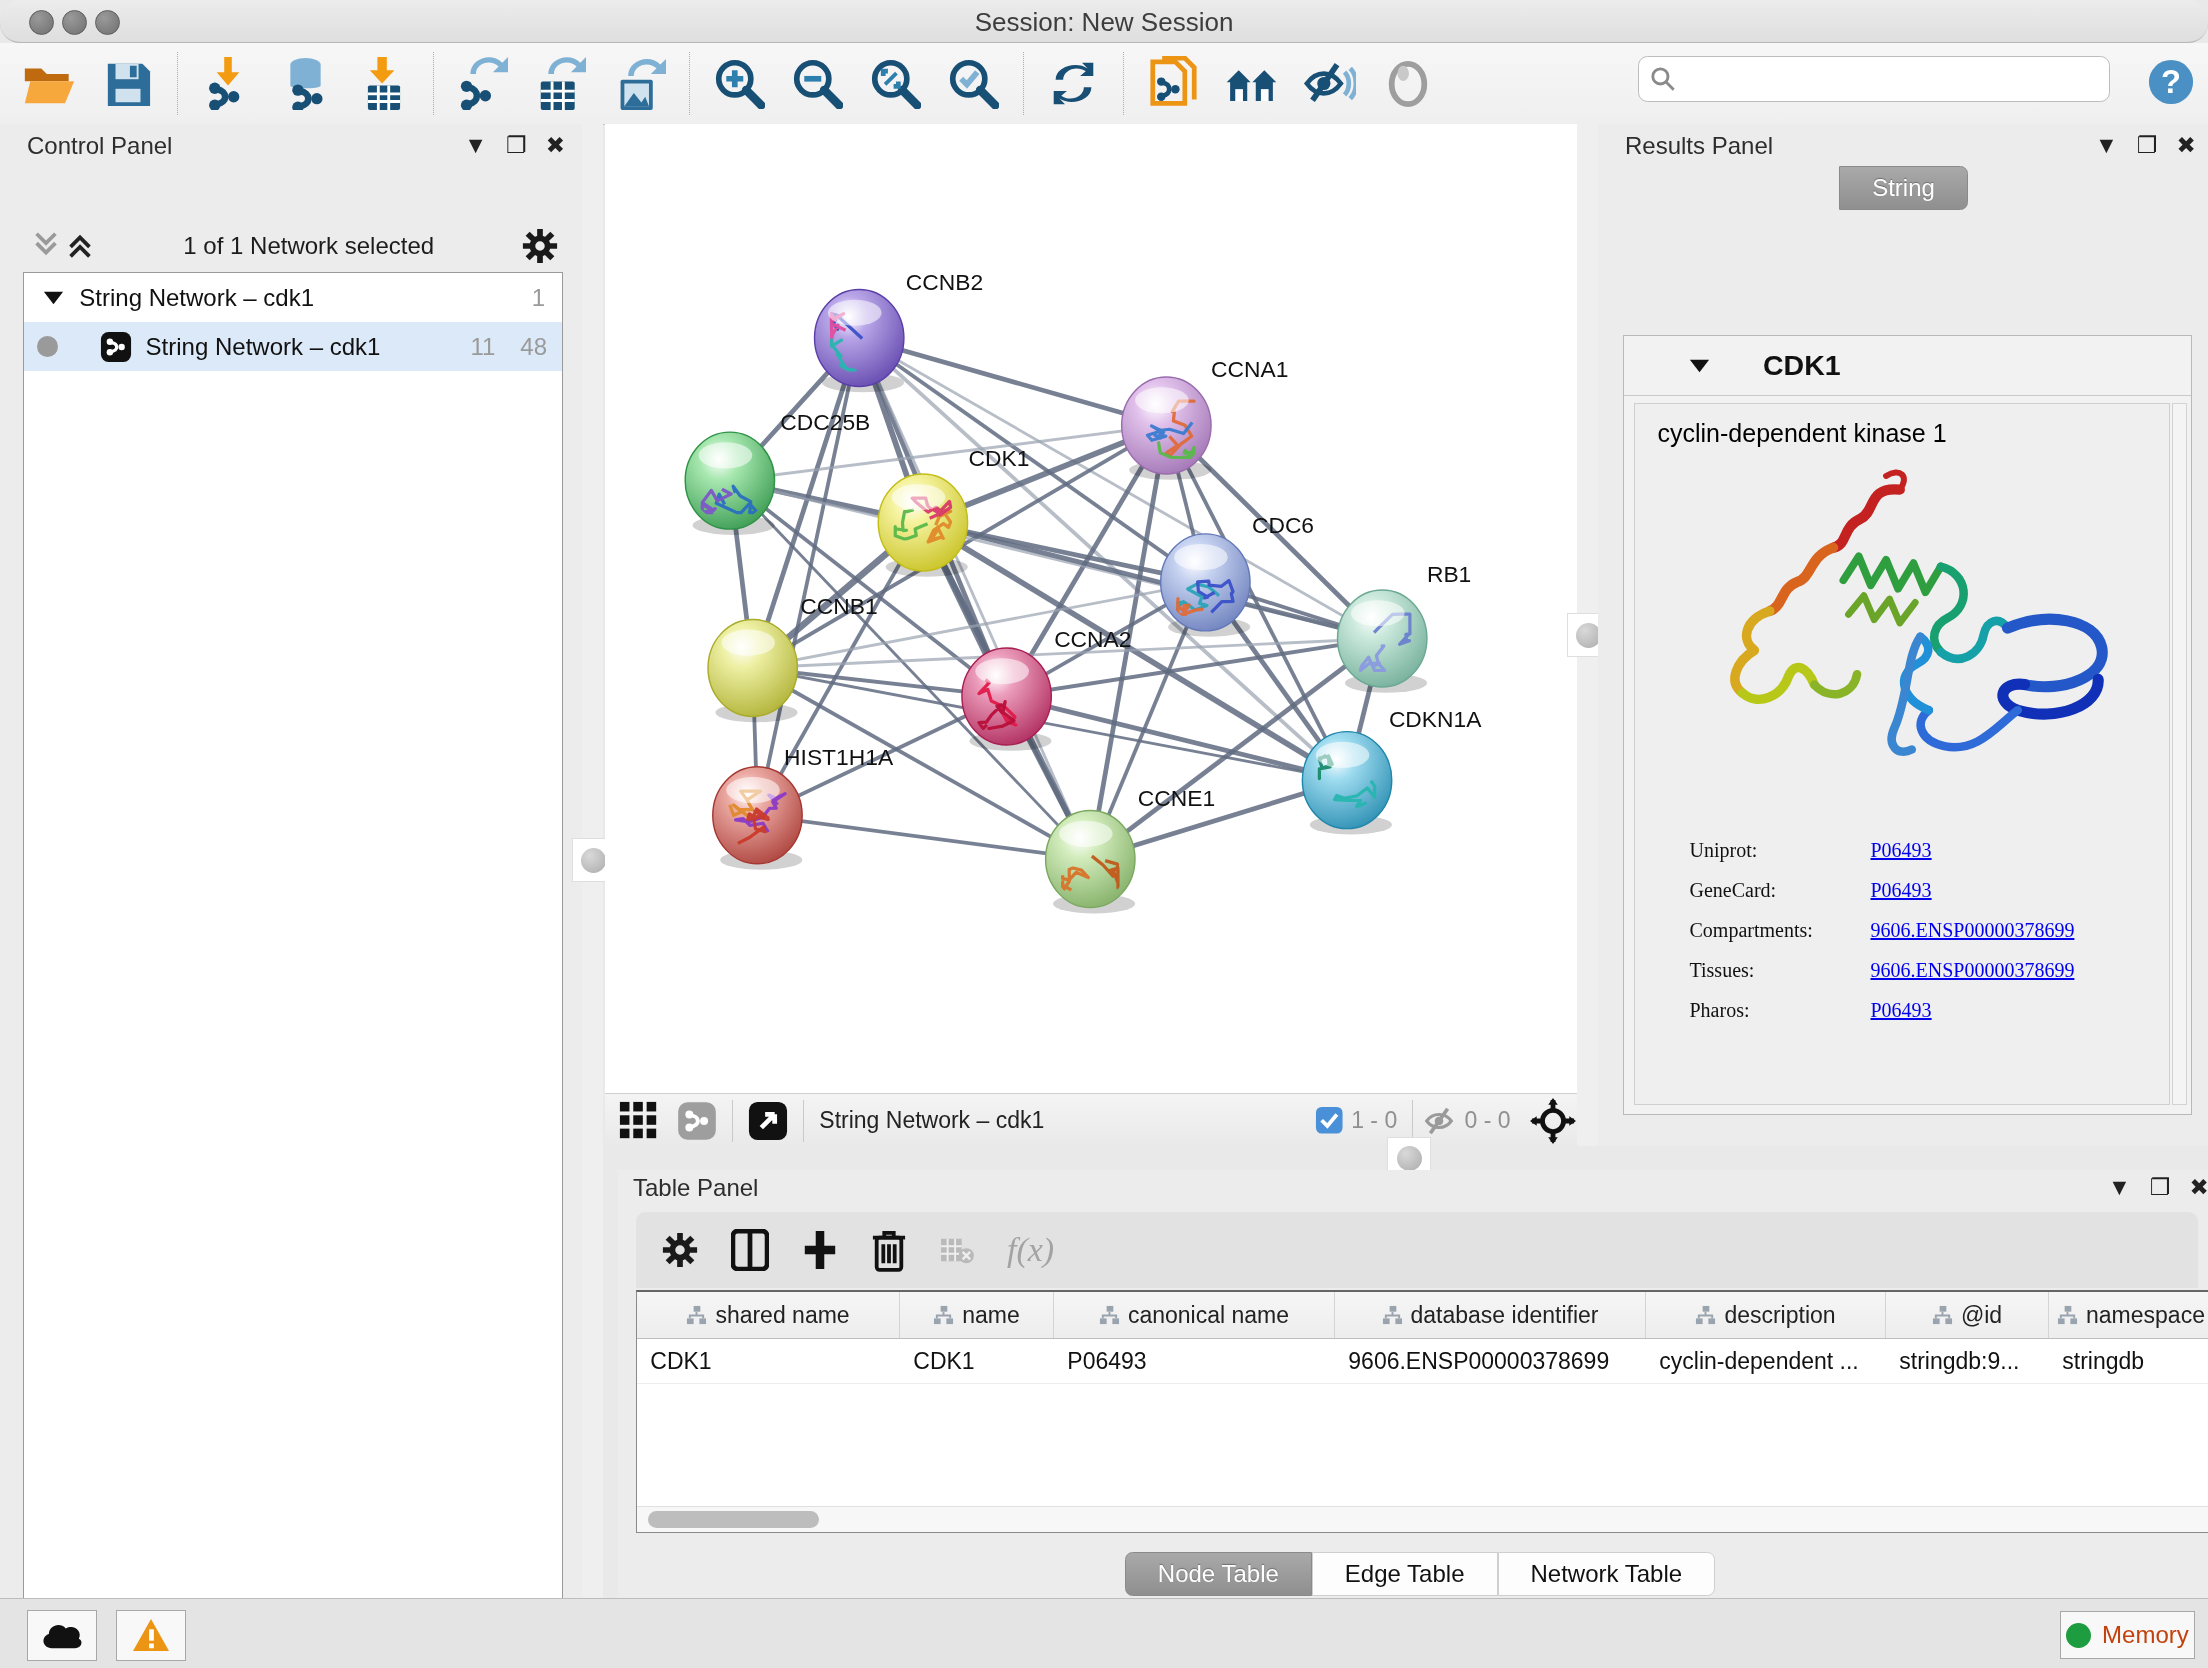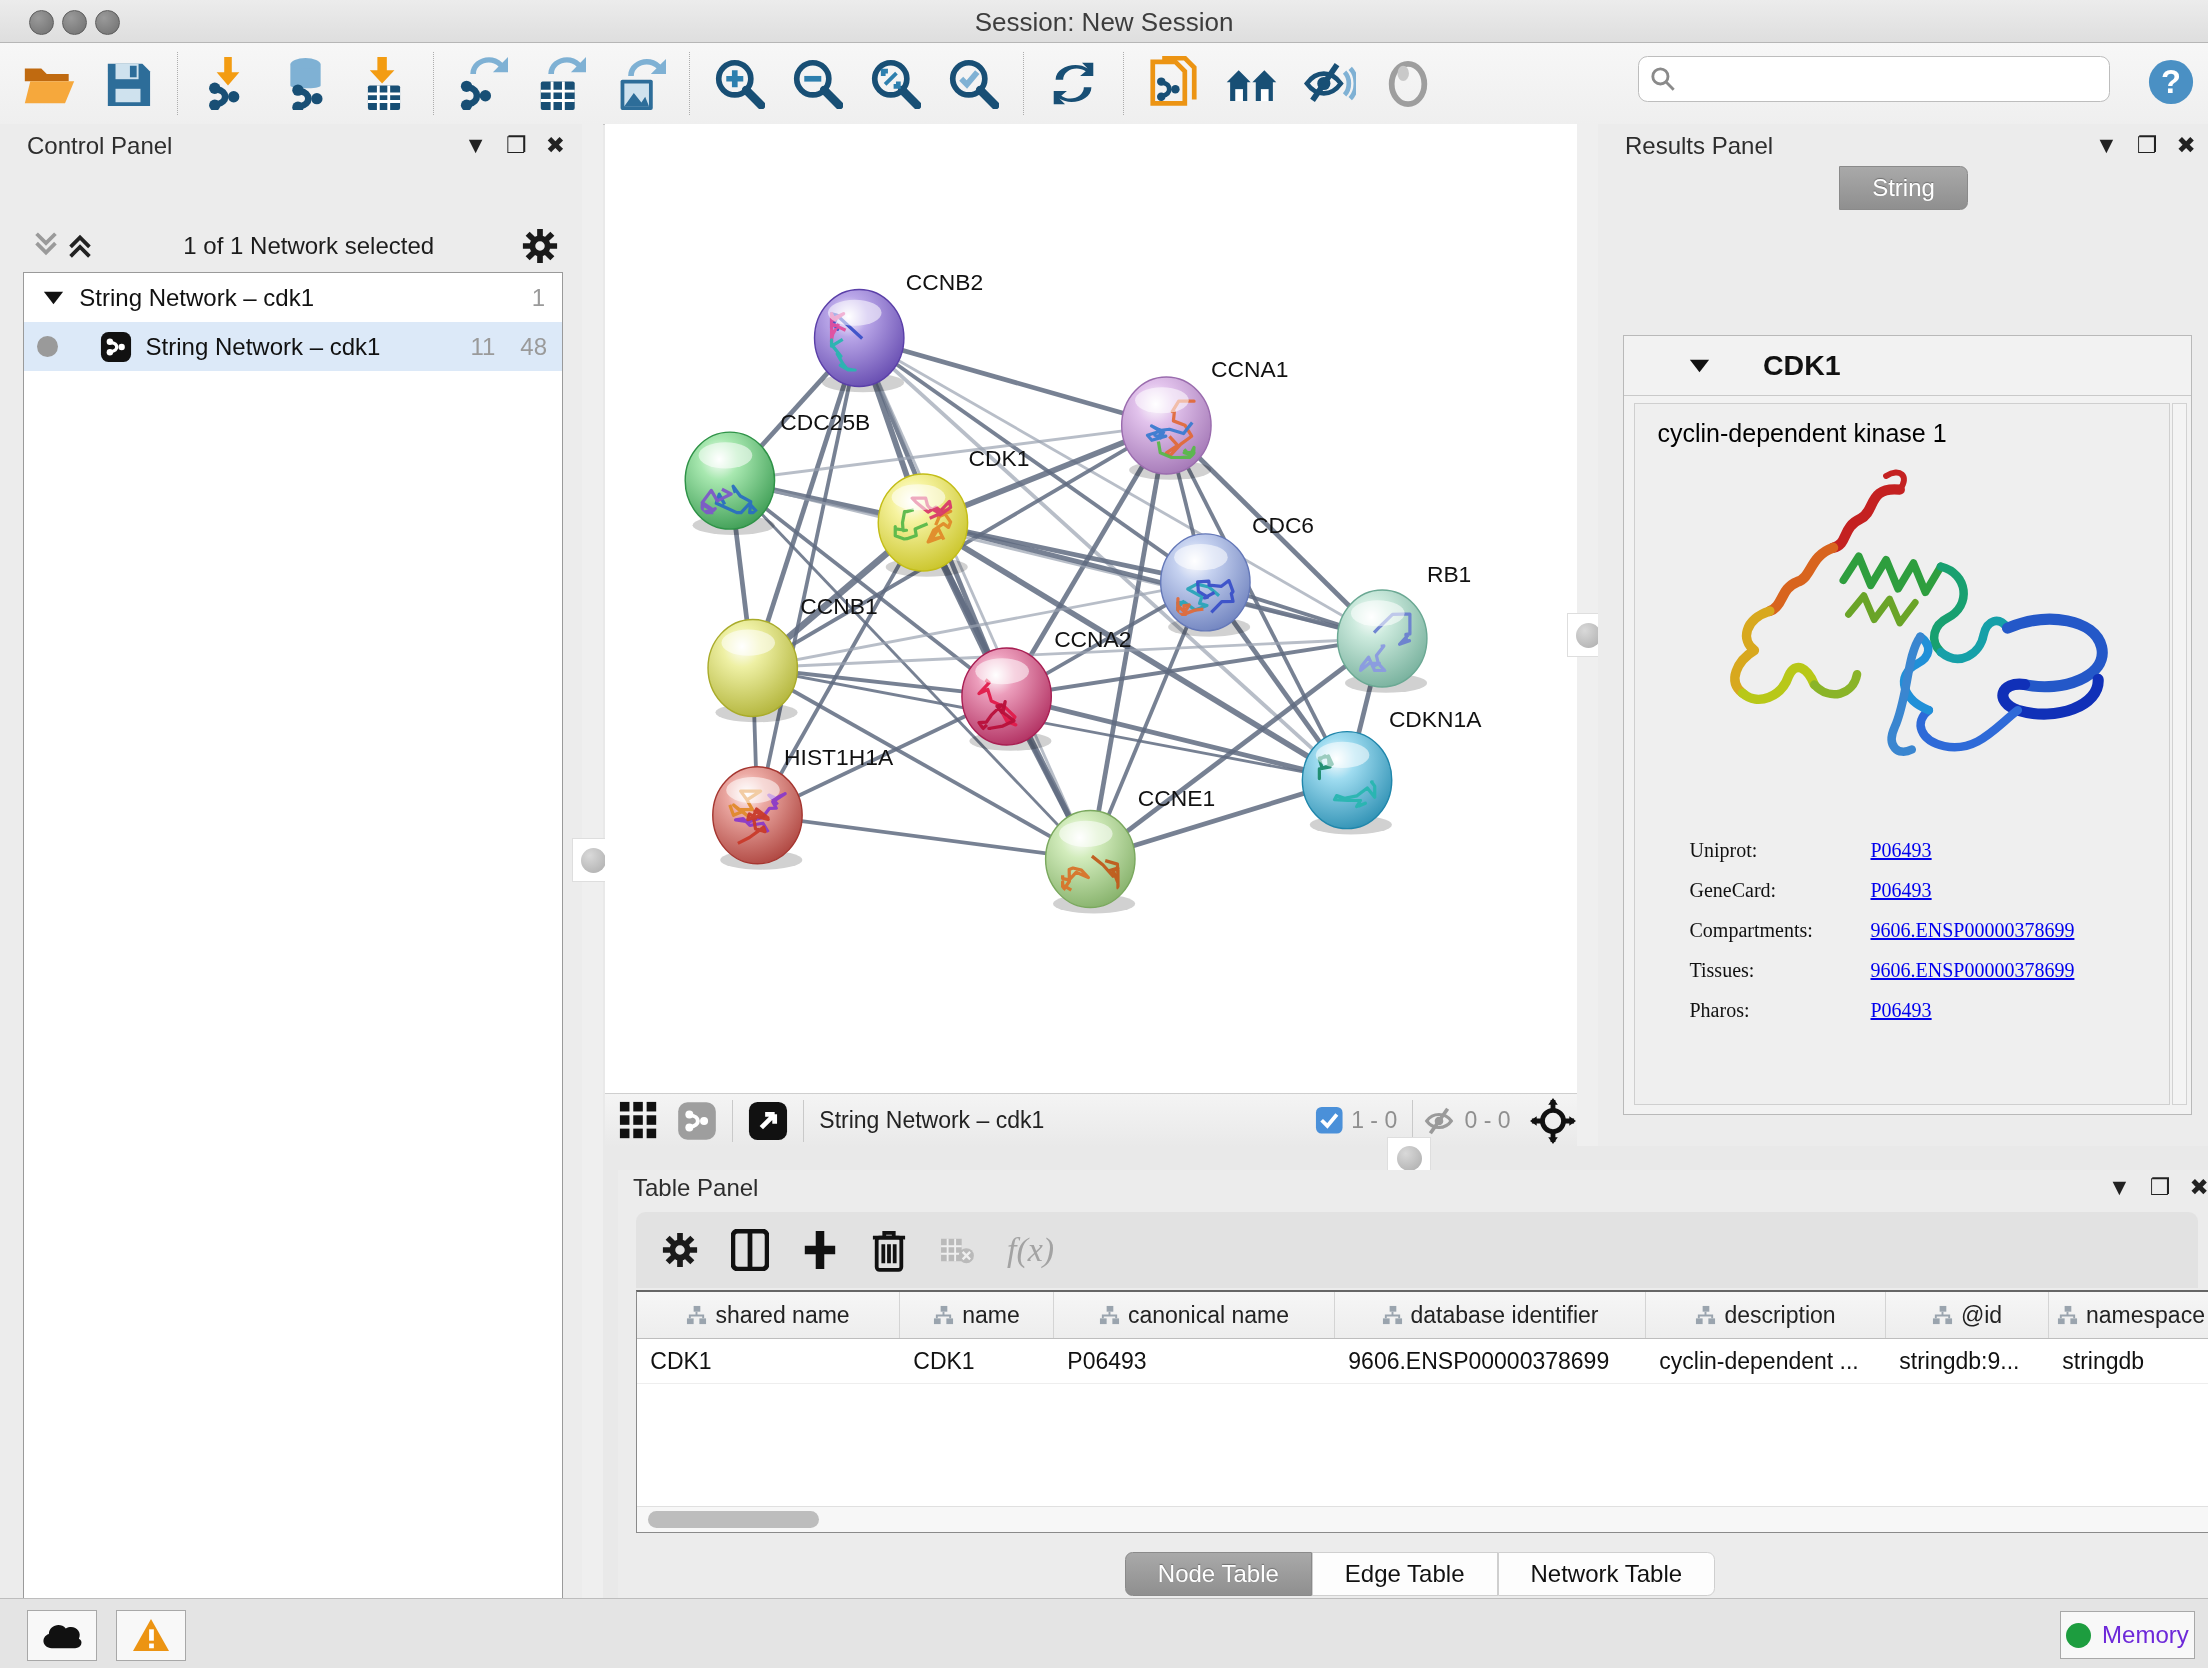--- a/index.html
+++ b/index.html
@@ -1,20 +1,20 @@
 <!DOCTYPE html>
 <html style="font-size:15px"><head>
 <meta charset="utf-8">
 <style>
   html,body{margin:0;padding:0;width:2208px;height:1668px;overflow:hidden;
     font-family:"Liberation Sans",sans-serif;background:#e9e9e9;
     -webkit-font-smoothing:antialiased;}
   
   #titlebar{position:absolute;left:0;top:0;width:2208px;height:42px;
-    background:linear-gradient(#ececec,#dedede);border-bottom:1px solid #b6b6b6;}
+    background:linear-gradient(#ececec,#dedede);border-bottom:1px solid #b6b6b6;border-radius:20px;}
   .traffic{position:absolute;top:9.5px;width:23px;height:23px;border-radius:50%;
     background:radial-gradient(circle at 35% 30%,#9a9a9a,#6f6f6f);border:1px solid #5d5d5d;}
   #win-title{position:absolute;top:6.7px;left:0;width:100%;text-align:center;
     font-size:26px;color:#3d3d3d;}
   
   #toolbar{position:absolute;left:0;top:43px;width:2208px;height:81px;
     background:linear-gradient(#f7f7f7,#efefef);border-bottom:1px solid #c4c4c4;
     display:flex;align-items:center;}
   .tb-group{display:flex;align-items:center;gap:25px;padding:0 23px;}
   .tb-sep{width:0;height:63px;border-left:1.9px dotted #adadad;}
@@ -94,21 +94,21 @@
   .col0{width:263px}.col1{width:154px}.col2{width:281px}.col3{width:311px}.col4{width:240px}.col5{width:163px}.col6{width:165px}
   #tbl-hscroll{position:absolute;left:0;bottom:0;width:100%;height:25px;background:#f7f7f7;border-top:1px solid #e0e0e0;}
   #tbl-hthumb{position:absolute;left:11.4px;top:3.8px;width:171px;height:17px;border-radius:8.6px;background:#bdbdbd;}
   #tp-tabs{position:absolute;left:0;top:382px;width:100%;display:flex;justify-content:center;}
   
   #statusbar{position:absolute;left:0;top:1598px;width:2208px;height:70px;background:#e4e4e4;border-top:1px solid #bdbdbd;}
   .sb-btn{position:absolute;top:10.5px;width:68px;height:49px;background:#f8f8f8;border:1.9px solid #a8a8a8;
     display:flex;align-items:center;justify-content:center;cursor:pointer;}
   #memory-btn{position:absolute;right:13.3px;top:12.4px;width:133px;height:46px;background:#f8f8f8;
     border:1.9px solid #a8a8a8;display:flex;align-items:center;justify-content:center;gap:11.4px;
-    font-size:24px;color:#6d28d9;cursor:pointer;}
+    font-size:24px;color:#c2410c;cursor:pointer;}
   #memory-dot{width:25px;height:25px;border-radius:50%;background:#1d9d3f;}
   .win-ctrl{display:flex;gap:19px;align-items:center;}
   .wc{font-size:23px;color:#222;cursor:pointer;}
   svg{display:block;}
   text{font-family:"Liberation Sans",sans-serif;}
 </style>
 </head>
 <body>
 
 <div id="titlebar">

